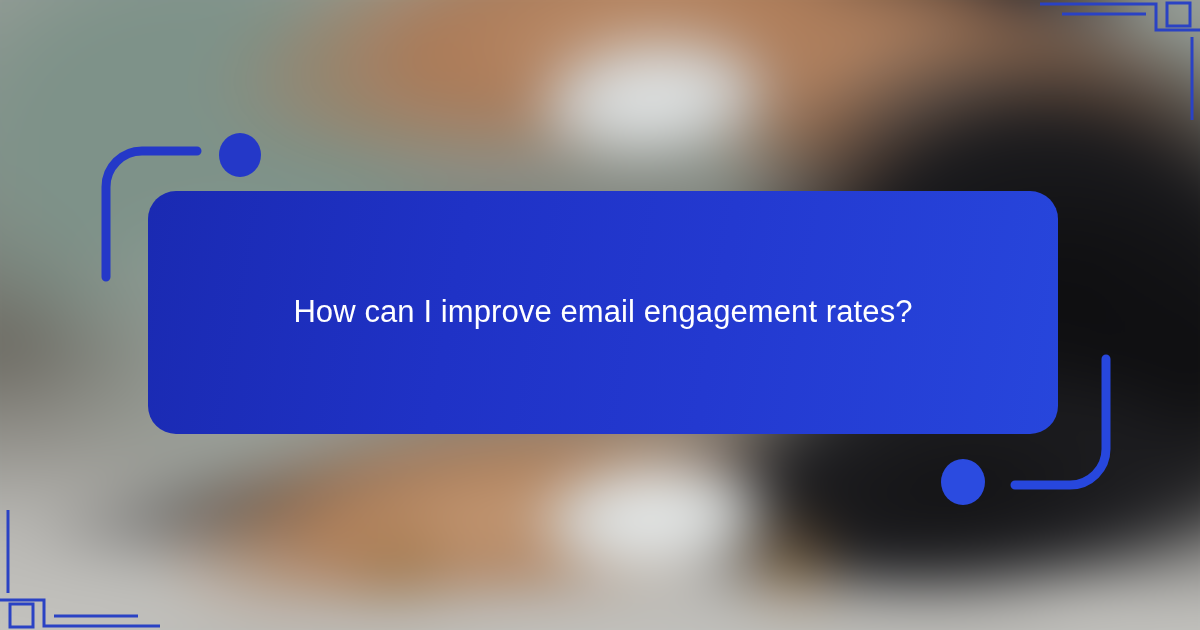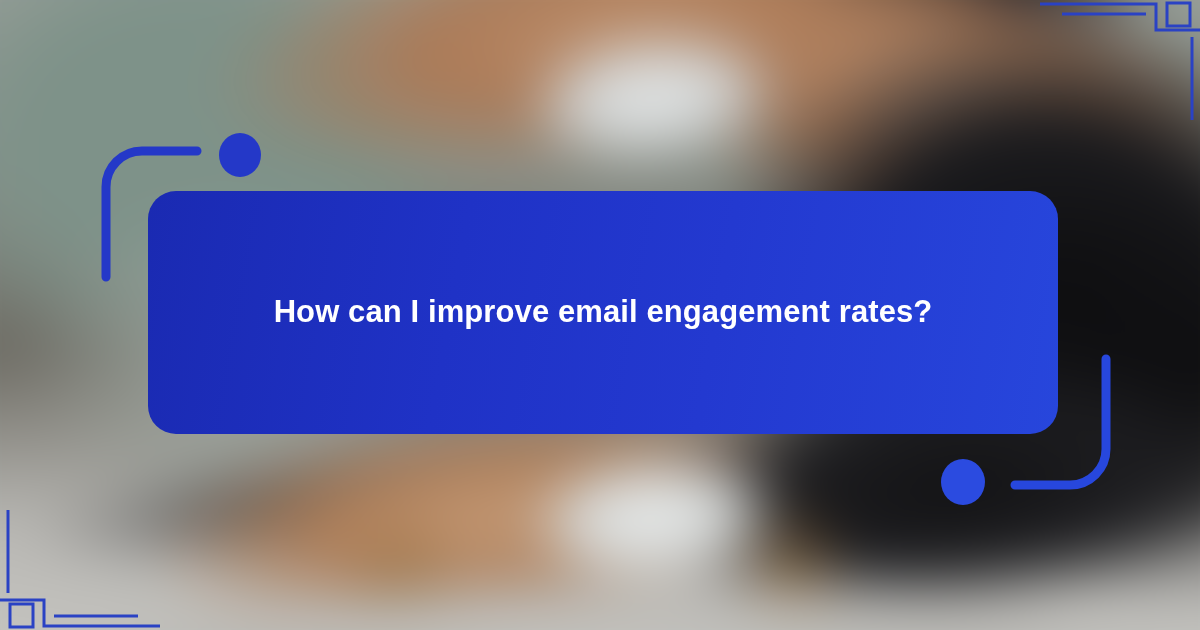--- a/index.html
+++ b/index.html
@@ -154,21 +154,21 @@
     background: linear-gradient(100deg, #1a2ab2 0%, #1f32c6 34%, #2339d0 62%, #2746dc 100%);
     display: flex;
     align-items: center;
     justify-content: center;
     box-sizing: border-box;
     padding: 0 70px;
   }
   .card-question {
     color: #ffffff;
     font-size: 31px;
-    font-weight: 700;
+    font-weight: 400;
     line-height: 1.3;
     letter-spacing: 0.1px;
     text-align: center;
     font-family: "Liberation Sans", sans-serif;
   }
 </style>
 </head>
 <body>
 
 <div class="stage">

